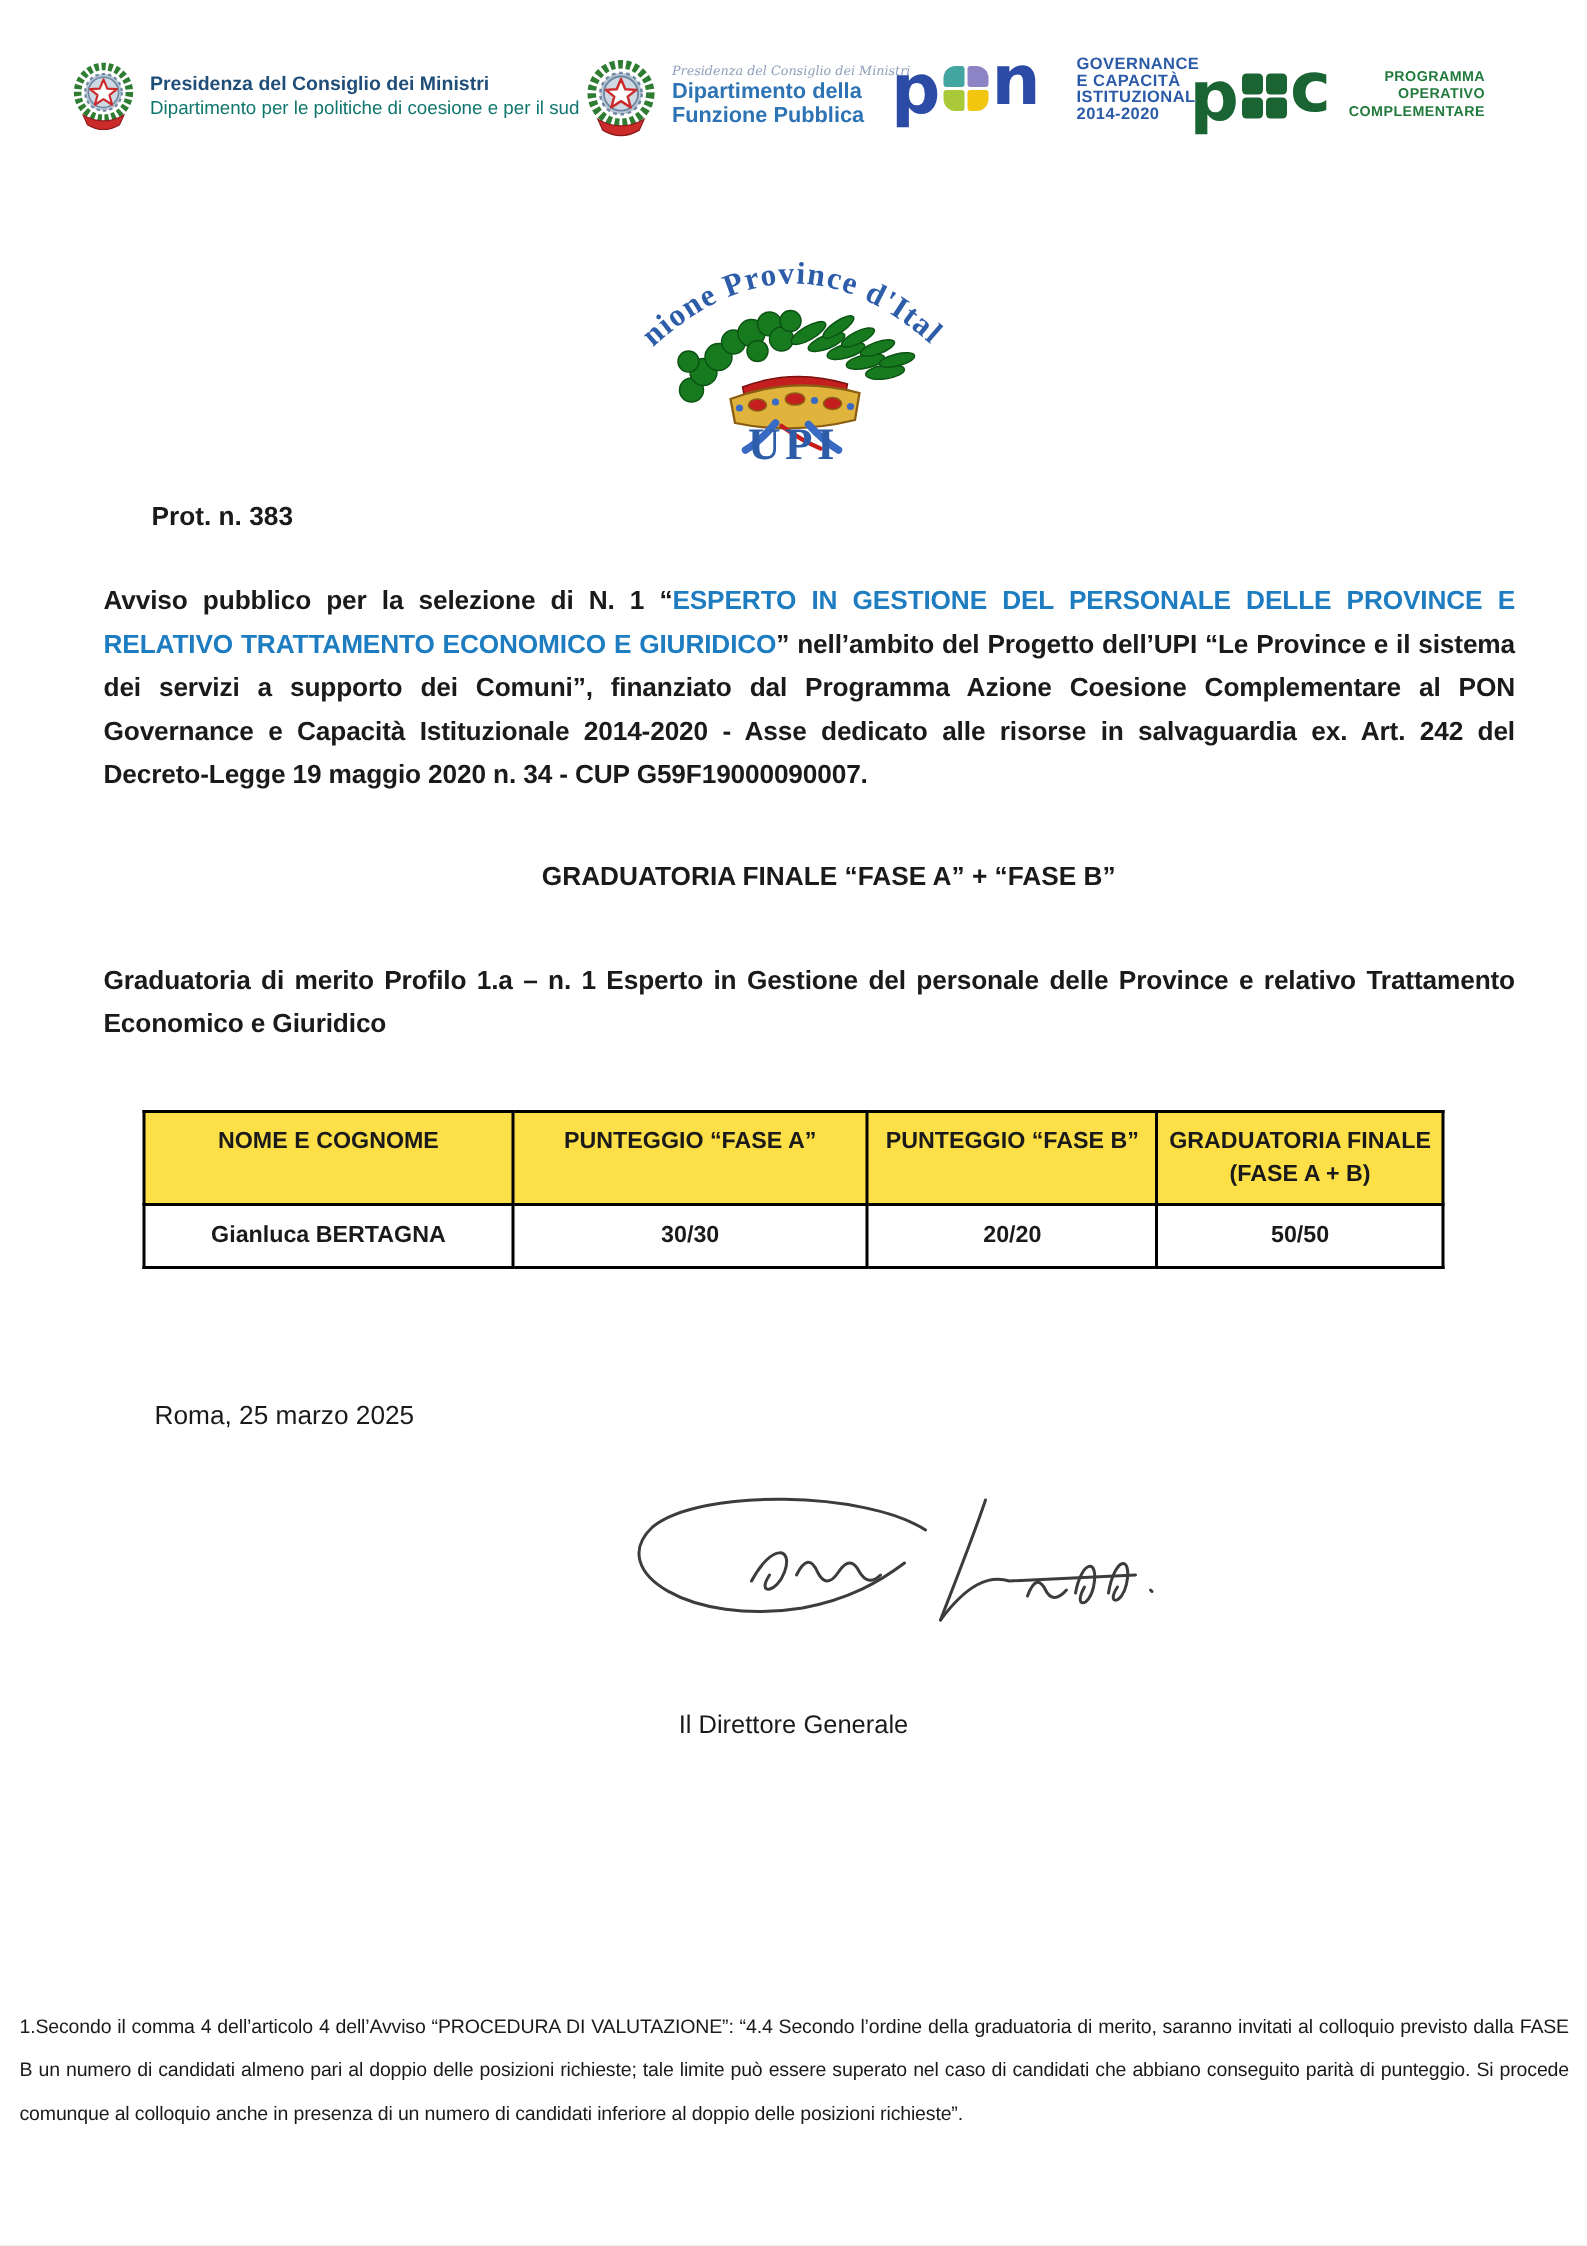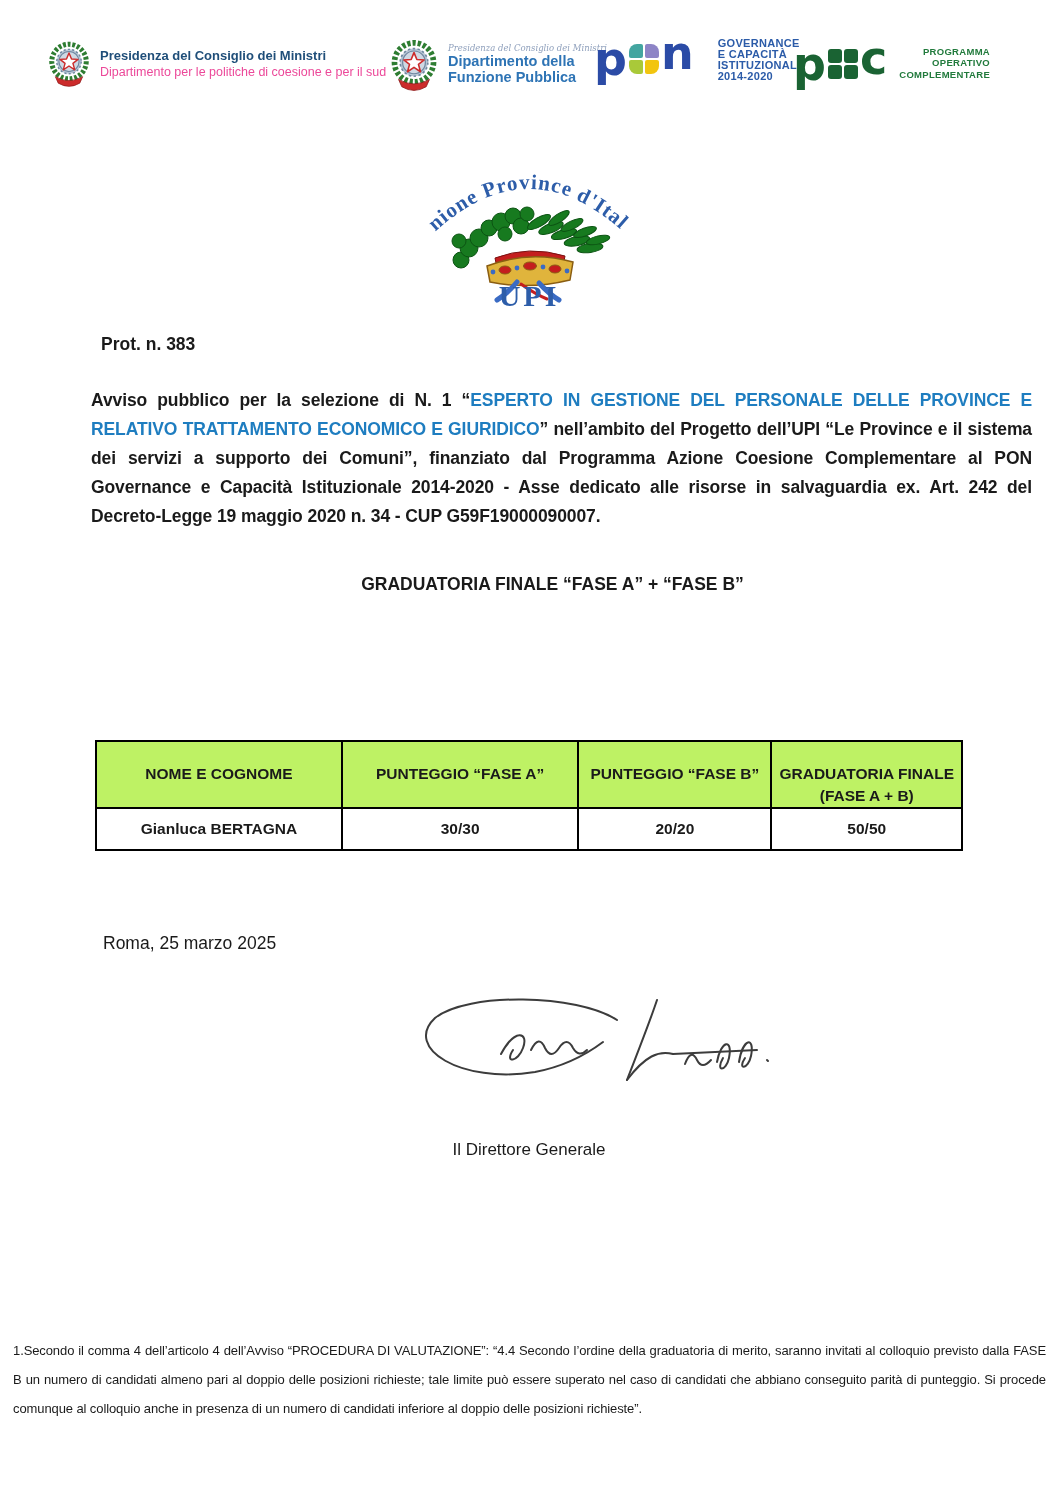--- a/index.html
+++ b/index.html
@@ -9,51 +9,51 @@
     background:#ffffff; overflow:hidden;
     font-family:"Liberation Sans", sans-serif; color:#1a1a1a;
   }
   
   .logo { position:absolute; display:flex; align-items:center; gap:8px; }
   .logo-coesione { left:46px; top:36px; }
   .logo-fp { left:388px; top:34px; }
   .logo-pon { left:594px; top:30px; }
   .logo-poc { left:793px; top:38px; }
   .gov-text .l1 { font-size:13px; font-weight:700; color:#1F4E79; line-height:17px; }
-  .gov-text .l2 { font-size:12.5px; color:#ec4899; line-height:16px; }
+  .gov-text .l2 { font-size:12.5px; color:#0f766e; line-height:16px; }
   .fp-text .script { font-family:"DejaVu Serif", serif; font-style:italic; font-size:8.5px; color:#8FA0BC; line-height:10px; }
   .fp-text .b { font-size:14.5px; font-weight:700; color:#2E74B5; line-height:16px; }
   .wordmark { display:flex; align-items:flex-start; }
   .pon-letter { font-family:"DejaVu Sans", sans-serif; font-weight:800; font-size:46px; line-height:40px; color:#2B4BA6; }
   .poc-letter { font-family:"DejaVu Sans", sans-serif; font-weight:800; font-size:46px; line-height:40px; color:#1A6333; }
   .letter-p { margin-top:6px; }
   .quad { width:30px; height:30px; display:grid; grid-template-columns:14px 14px; grid-template-rows:14px 14px; gap:2px; margin:11px 2px 0 2px; }
   .quad span { display:block; }
   .q-tl { background:#43A5A0; border-radius:8px 2px 2px 2px; }
   .q-tr { background:#8D84C6; border-radius:2px 8px 2px 2px; }
   .q-bl { background:#A9C939; border-radius:2px 2px 2px 8px; }
   .q-br { background:#F2C50F; border-radius:2px 2px 8px 2px; }
   .quad-green span { border-radius:3px; background:#1A6333; }
   .pon-text { font-size:11px; font-weight:700; color:#2B5BA8; line-height:11px; letter-spacing:.3px; margin-left:16px; margin-top:8px; }
   .poc-text { font-size:9.5px; font-weight:700; color:#217a3c; line-height:11.5px; letter-spacing:.3px; margin-left:4px; margin-top:4px;text-align:right; }
   
   .upi { position:absolute; left:50%; top:142px; transform:translateX(-50%); }
   
   .prot { position:absolute; left:101px; top:334px; font-size:17.5px; font-weight:700; }
-  .para { position:absolute; left:91px; width:941px; font-size:17.5px; font-weight:700;
+  .para { position:absolute; left:69px; width:941px; font-size:17.5px; font-weight:700;
           line-height:29px; text-align:justify; letter-spacing:-0.1px; }
   .para1 { top:386px; }
   .hl { color:#1E7DC0; }
   .heading { position:absolute; left:0; top:574px; width:100%; text-align:center;
              font-size:17.5px; font-weight:700;padding-left:47px; }
   .para2 { top:639px; }
   
   .tbl { position:absolute; left:95px; top:740px; width:868px; border-collapse:collapse; }
   .tbl th, .tbl td { border:2px solid #000; text-align:center; font-size:15.5px; font-weight:700; }
-  .tbl th { background:#bef264; vertical-align:top; padding-top:21px; height:62px; line-height:22px; }
+  .tbl th { background:#fde047; vertical-align:top; padding-top:8px; height:62px; line-height:22px; }
   .tbl td { height:42px; vertical-align:middle; }
   .c1 { width:28.4%; } .c2 { width:27.3%; } .c3 { width:22.3%; } .c4 { width:22%; }
   
   .place-date { position:absolute; left:103px; top:933px; font-size:17.5px; }
   .signature { position:absolute; left:405px; top:992px; }
   .signer { position:absolute; left:0; width:100%; text-align:center; font-size:17px; line-height:29px; }
   .signer-role { top:1122px;margin-top:13px; }
   .signer-name { top:1151px; }
   .footnote { position:absolute; left:13px; top:1336px; width:1033px; font-size:13px;
               line-height:29px; text-align:justify; letter-spacing:-0.1px; }
@@ -179,20 +179,21 @@
       <text x="120" y="164" text-anchor="middle" font-family="Liberation Serif, serif" font-weight="bold" font-size="30" fill="#2d5da9" letter-spacing="3">UPI</text>
     </svg>
   </div>
 
   <div class="prot">Prot. n. 383</div>
 
   <div class="para para1"><span>Avviso pubblico per la selezione di N. 1 “</span><span class="hl">ESPERTO IN GESTIONE DEL PERSONALE DELLE PROVINCE E RELATIVO TRATTAMENTO ECONOMICO E GIURIDICO</span><span>” nell’ambito del Progetto dell’UPI “Le Province e il sistema dei servizi a supporto dei Comuni”, finanziato dal Programma Azione Coesione Complementare al PON Governance e Capacità Istituzionale 2014-2020 - Asse dedicato alle risorse in salvaguardia ex. Art. 242 del Decreto-Legge 19 maggio 2020 n. 34 - CUP G59F19000090007.</span></div>
 
   <div class="heading">GRADUATORIA FINALE “FASE A” + “FASE B”</div>
 
+  <div class="para para2">Graduatoria di merito Profilo 1.a – n. 1 Esperto in Gestione del personale delle Province e relativo Trattamento Economico e Giuridico</div>
 
   <table class="tbl">
     <thead>
       <tr>
         <th class="c1">NOME E COGNOME</th>
         <th class="c2">PUNTEGGIO “FASE A”</th>
         <th class="c3">PUNTEGGIO “FASE B”</th>
         <th class="c4">GRADUATORIA FINALE (FASE A + B)</th>
       </tr>
     </thead>

